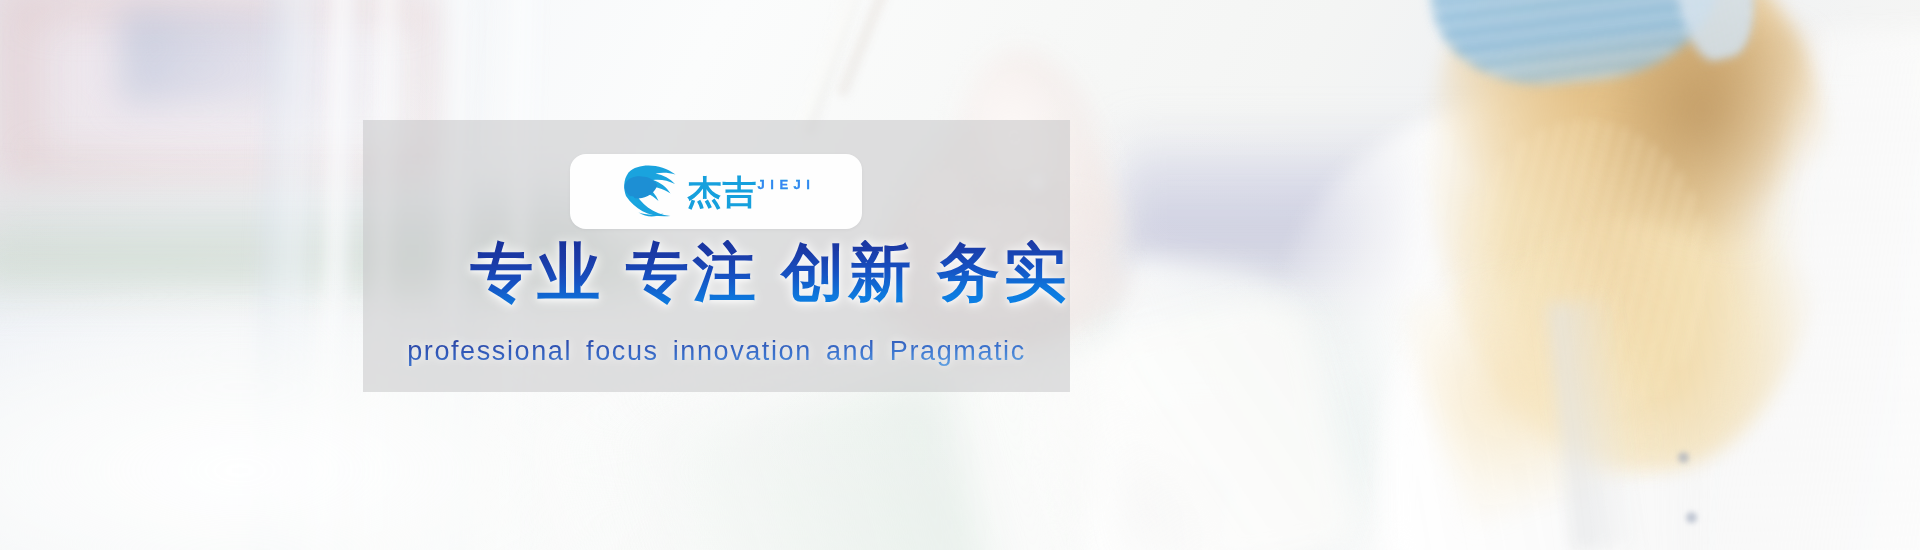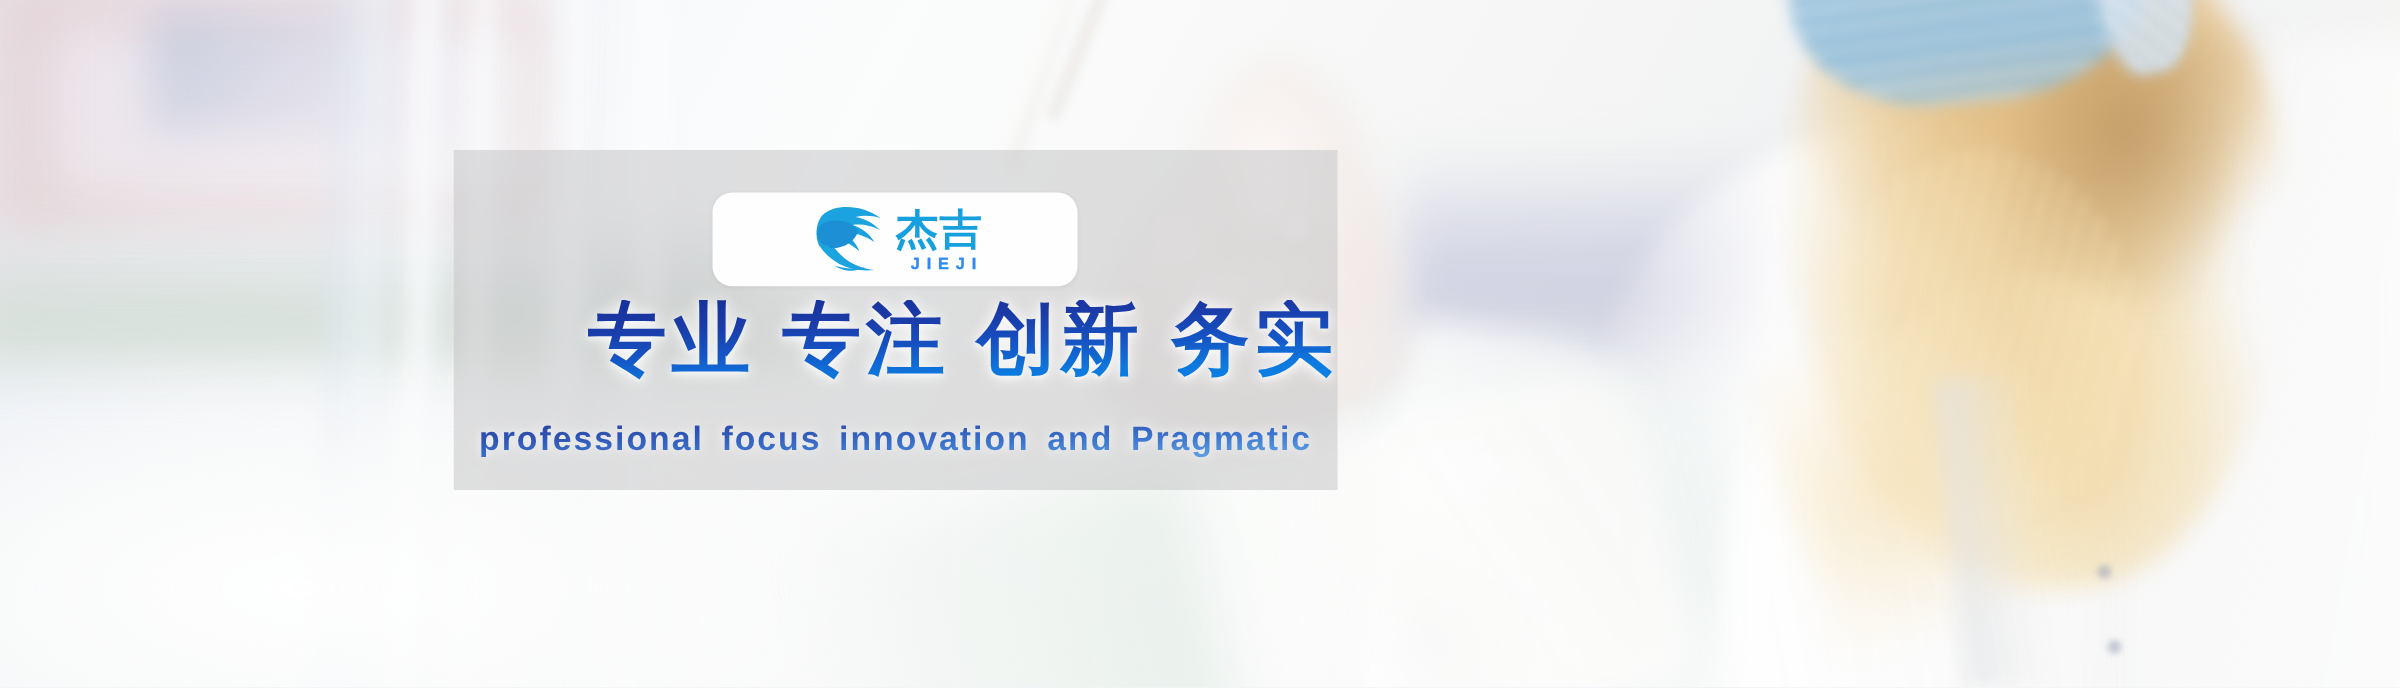--- a/index.html
+++ b/index.html
@@ -295,21 +295,21 @@
     position:absolute;
     left:570px; top:154px;
     width:292px; height:75px;
     background:#fefefe;
     border-radius:16px;
     display:flex; align-items:center; justify-content:center;
     box-shadow:0 1px 3px rgba(120,120,130,.10);
   }
   .logo-inner{ display:flex; align-items:center; gap:9px; }
   .logo-mark{ width:62px; height:58px; display:block; flex:0 0 auto; }
-  .logo-word{ display:flex; flex-direction:column; align-items:flex-end; line-height:1; }
+  .logo-word{ display:flex; flex-direction:row; align-items:flex-start; line-height:1; }
   .logo-cn{
     font-family:"Liberation Sans", sans-serif;
     font-size:34px; font-weight:700; color:#16a0dd;
     letter-spacing:1px; line-height:1;
   }
   .logo-en{
     margin-top:3px;
     font-family:"Liberation Sans", sans-serif;
     font-size:13px; font-weight:700; color:#3b82f6;
     letter-spacing:5.5px; line-height:1;
@@ -346,21 +346,21 @@
 
   
   .sub-wrap{
     position:absolute; left:363px; top:336px; width:707px;
     text-align:center;
   }
   .subtitle{
     display:inline-block;
     font-family:"Liberation Sans", sans-serif;
     font-size:27px;
-    font-weight:700;
+    font-weight:400;
     letter-spacing:1.6px;
     word-spacing:5px;
     white-space:nowrap;
     background:linear-gradient(178deg,
       #2b3f9c 0%,
       #2f54b4 30%,
       #3d76cf 62%,
       #5a9ade 88%,
       #6fa9e4 100%);
     -webkit-background-clip:text;

